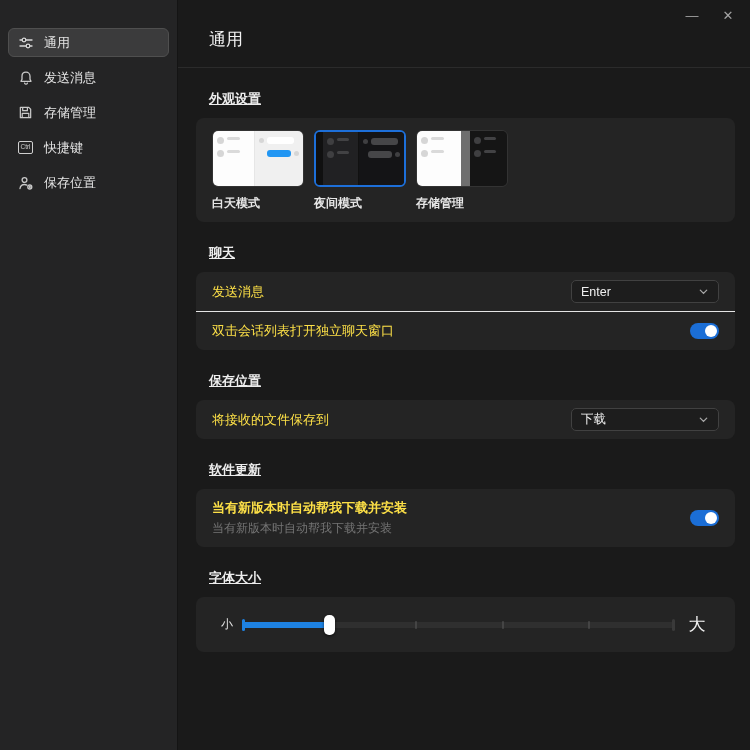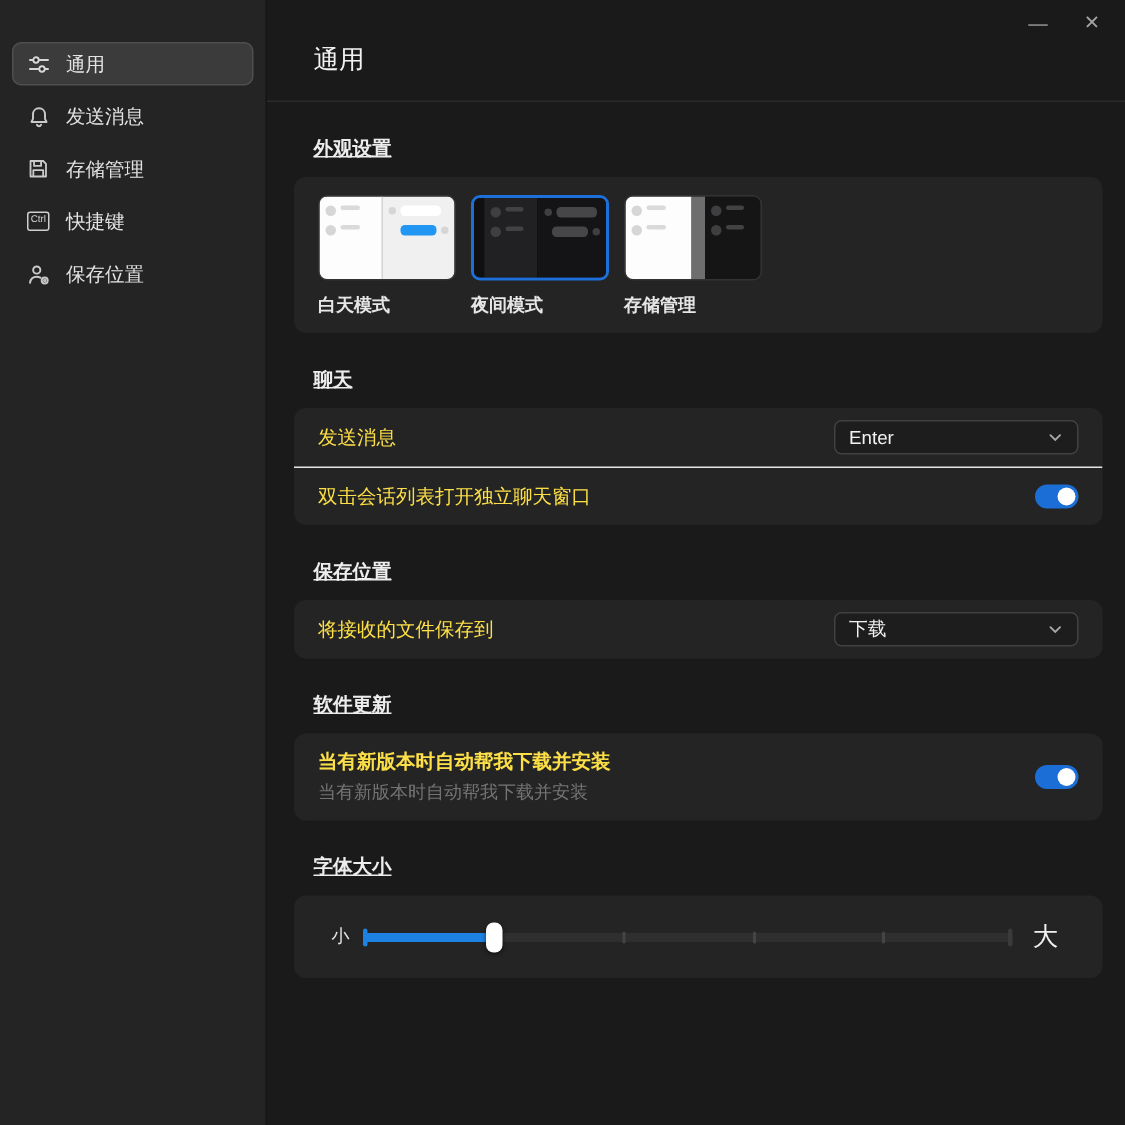--- a/index.html
+++ b/index.html
@@ -40,21 +40,21 @@
   }
   .row {
     display:flex; align-items:center; justify-content:space-between;
     padding:0 16px; min-height:39px;
   }
   .row + .row { border-top:1px solid #e5e5e5; }
   .row-label { font-size:13px; color:#fde047; }
   .row-sub { font-size:12px; color:#747474; margin-top:3px; }
   
   .dropdown {
-    width:163px; height:23px; background:#1d1d1d;
+    width:148px; height:23px; background:#1d1d1d;
     border:1px solid #414141; border-radius:5px;
     display:flex; align-items:center; justify-content:space-between;
     padding:0 9px; cursor:pointer; flex:none;
   }
   .dropdown-value { font-size:12.5px; color:#f0f0f0; }
   .chev { width:11px; height:11px; flex:none; }
   
   .toggle {
     width:29px; height:16px; border-radius:8px; background:#1b6ed6;
     position:relative; cursor:pointer; flex:none;

